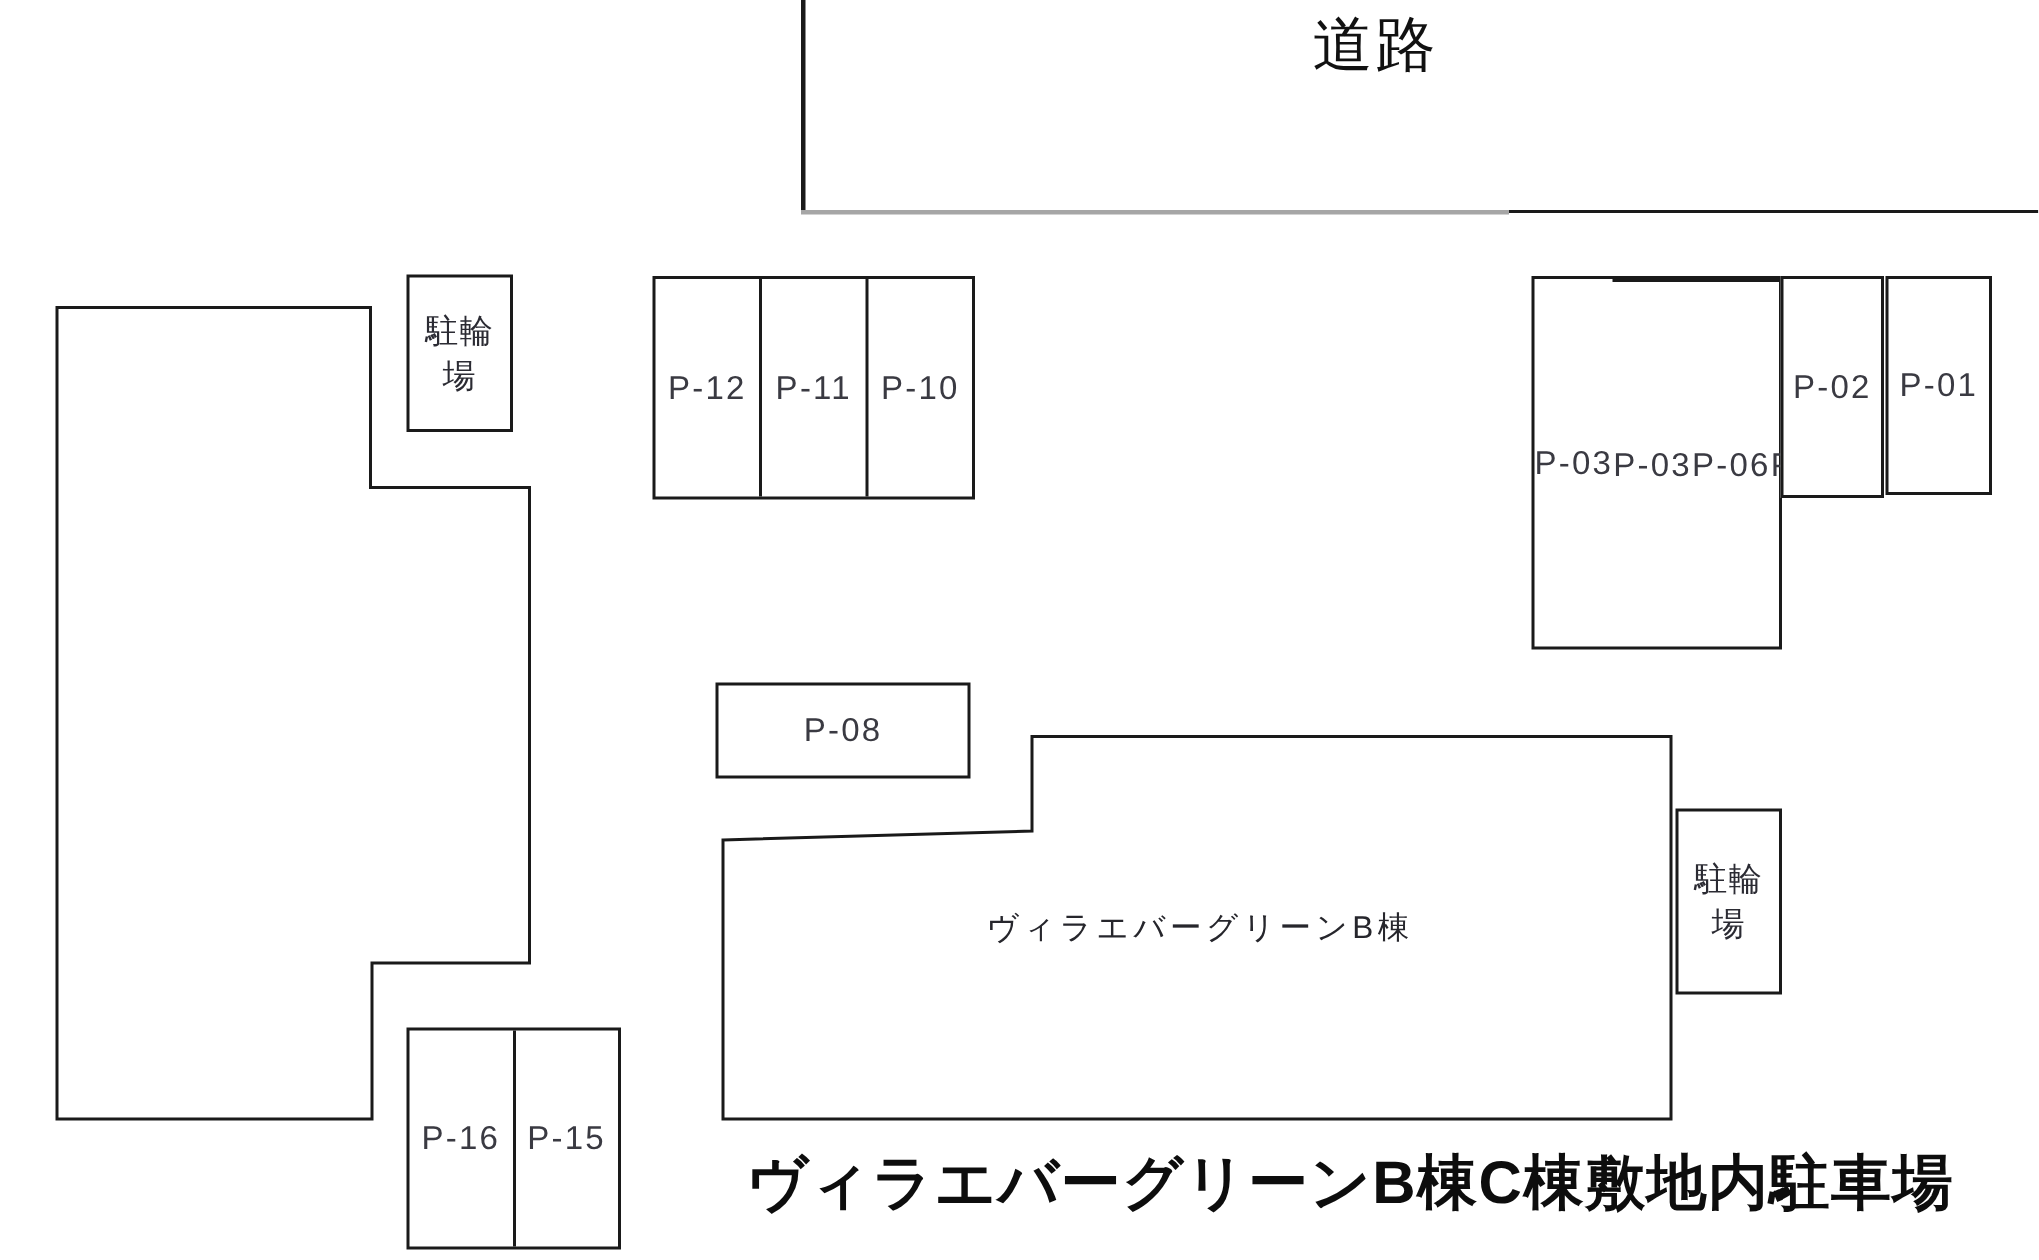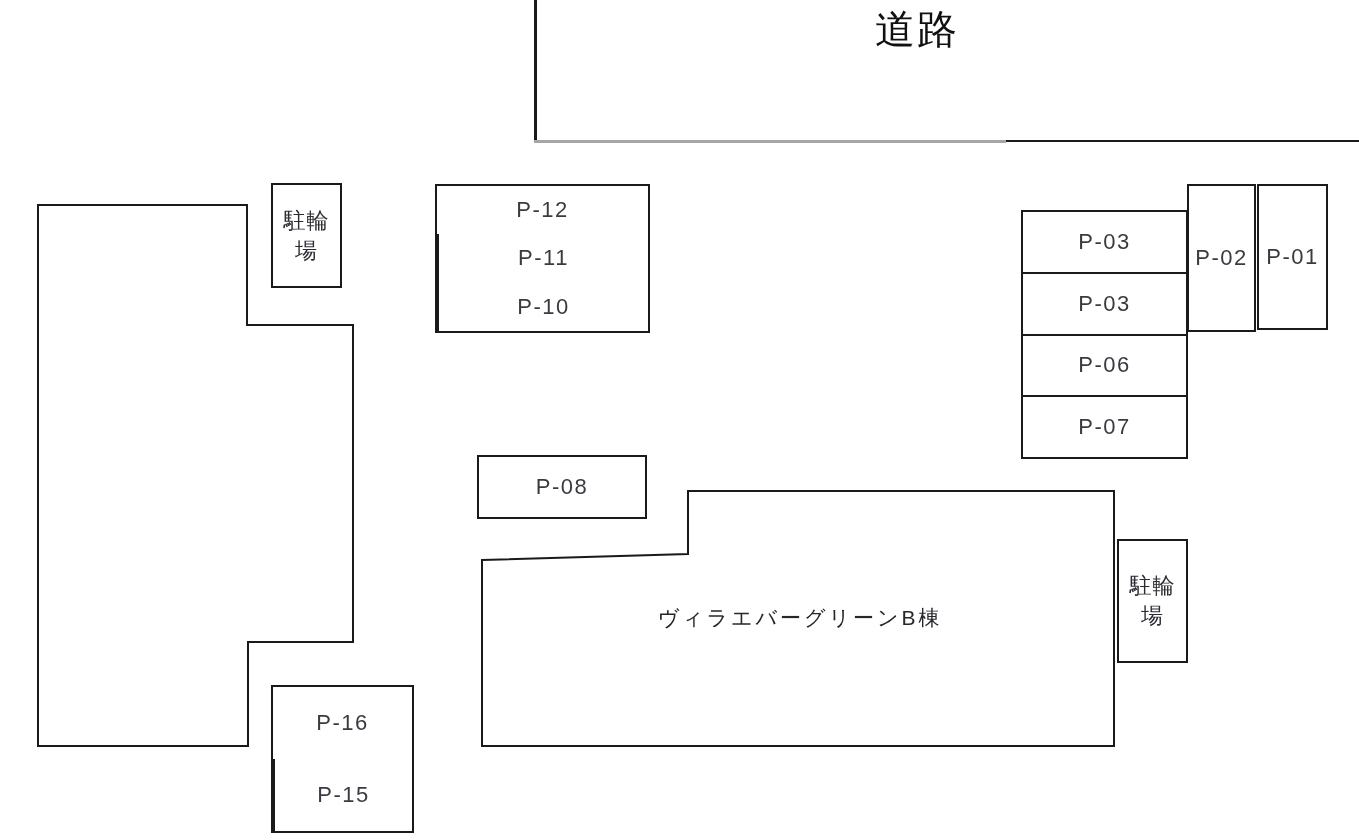--- a/index.html
+++ b/index.html
@@ -58,22 +58,22 @@
     letter-spacing: 1px;
   }
 
   .spot-group {
     position: absolute;
     border: 2px solid #1a1a1a;
     background: #ffffff;
     box-sizing: border-box;
     display: flex;
   }
-  .spot-group.cols { flex-direction: column; }
-  .spot-group.rows { flex-direction: column; margin-top: 26px; }
+  .spot-group.cols { }
+  .spot-group.rows { flex-direction: row; }
 
   .spot-cell {
     flex: 1 1 0;
     display: flex;
     align-items: center;
     justify-content: center;
     box-sizing: border-box;
   }
   .spot-group.cols > .spot-cell + .spot-cell { border-left: 2px solid #1a1a1a; }
   .spot-group.rows > .spot-cell + .spot-cell { border-top: 2px solid #1a1a1a; }
@@ -161,14 +161,15 @@
 
   <div class="spot-group cols" style="left:271px; top:685px; width:143px; height:148px;">
     <div class="spot-cell">
       <span class="spot-label">P-16</span>
     </div>
     <div class="spot-cell">
       <span class="spot-label">P-15</span>
     </div>
   </div>
 
+  <div class="abs label-center page-title" style="left:470px; top:760px; width:860px; height:56px;">ヴィラエバーグリーンB棟C棟敷地内駐車場</div>
 
 </div>
 
 </body></html>

